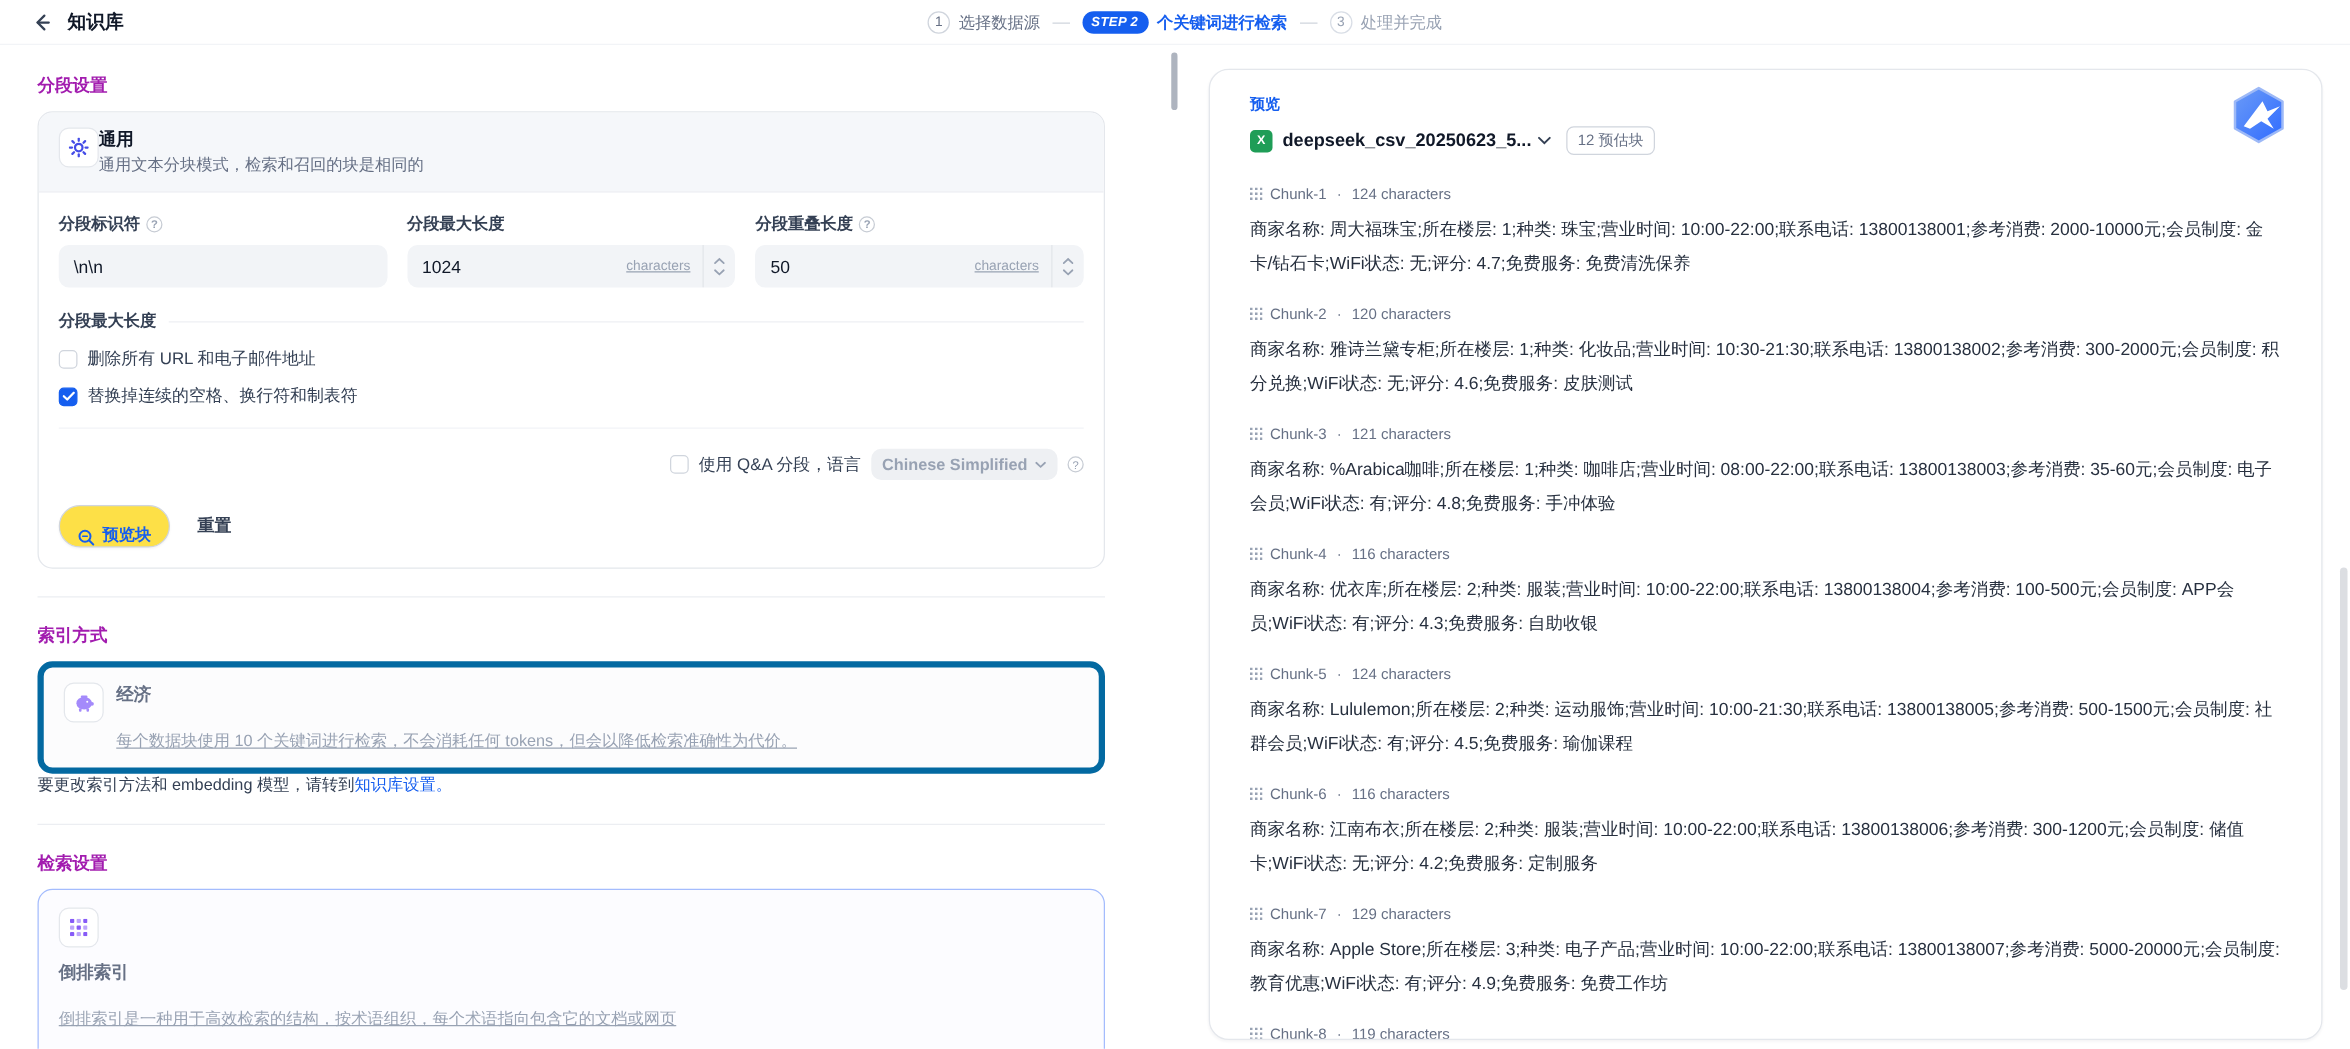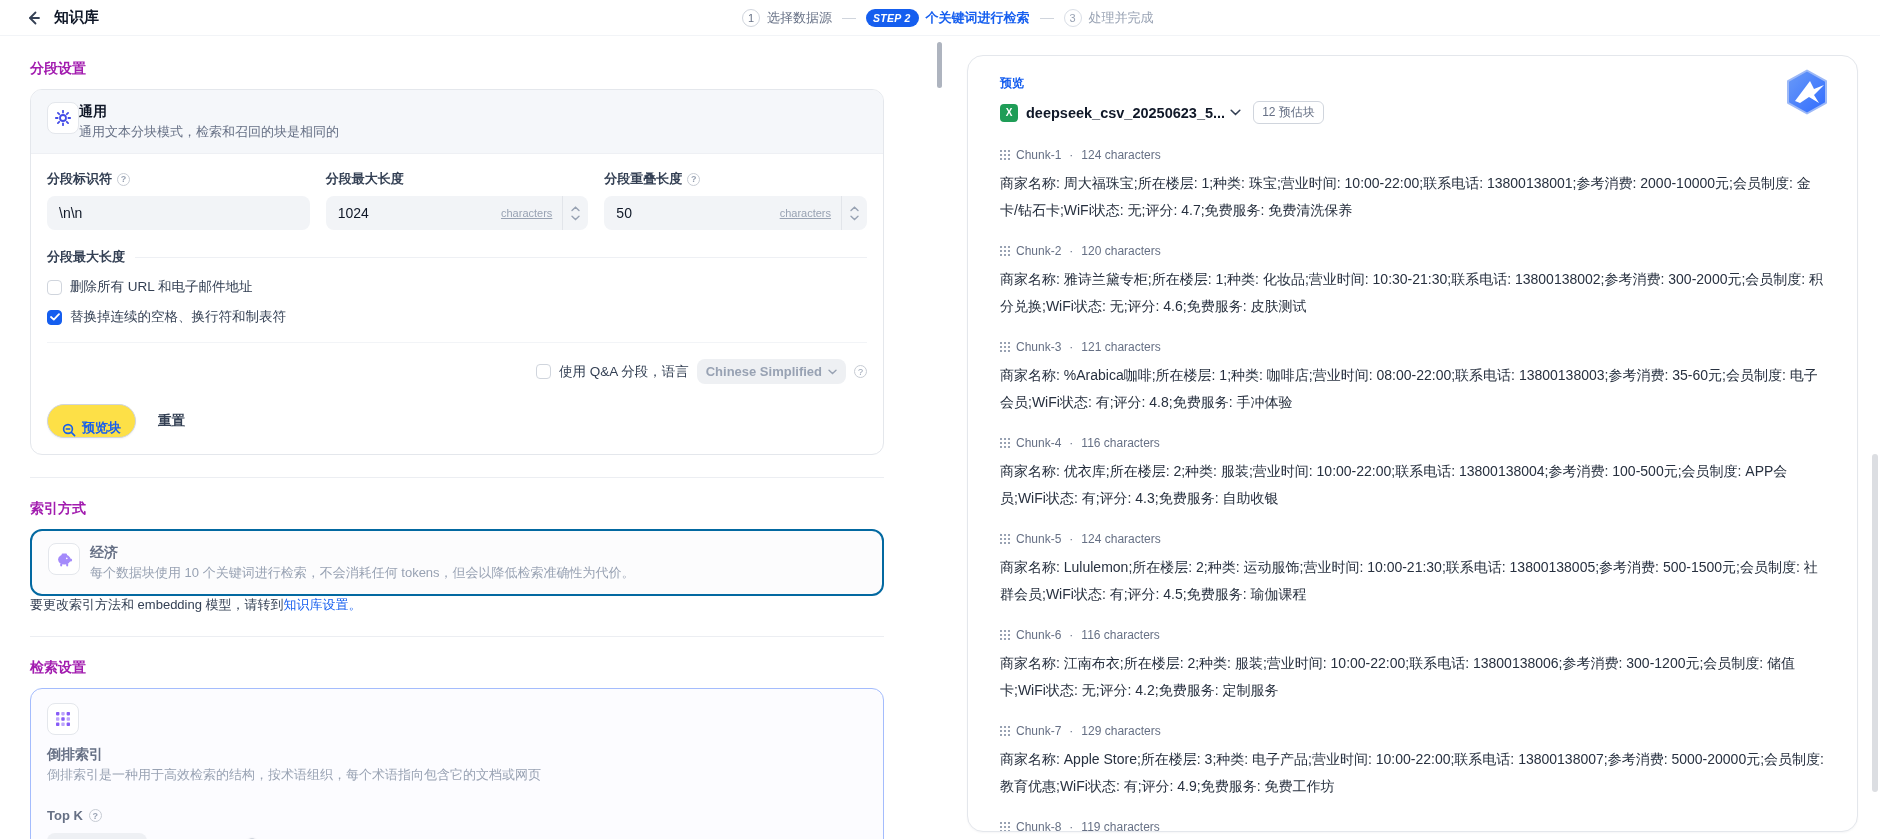--- a/index.html
+++ b/index.html
@@ -65,24 +65,24 @@
   .qa-row { display:flex; align-items:center; gap:8px;justify-content:flex-end; }
   .lang-select { background:#eef0f3; border-radius:8px; padding:5px 9px; display:flex; align-items:center;
     gap:6px; font-size:13px; font-weight:bold; color:#98a2b3; cursor:default; }
   .btn-row { margin-top:20px; display:flex; align-items:center; gap:22px; }
   .preview-btn { height:34px; border:1px solid #d0d5dd; border-radius:17px; background:#fde047;
     display:inline-flex; align-items:flex-end; gap:6px; padding:0 14px; cursor:pointer;
     font-size:13px; font-weight:bold; color:#155eef; box-shadow:0 1px 2px rgba(16,24,40,.05); }
   .reset-btn { font-size:13.5px; font-weight:bold; color:#344054; cursor:pointer; }
 
   
-  .option-card { margin-top:11px; border:2px solid #0369a1; border-radius:12px; background:#fcfcfd;
+  .option-card { margin-top:11px; border:5px solid #0369a1; border-radius:12px; background:#fcfcfd;
     padding:12px 16px; display:flex; gap:10px; align-items:flex-start; }
   .option-title { font-size:14px; font-weight:bold; color:#667085; line-height:18px; }
-  .option-desc { font-size:13px; color:#98a2b3; margin-top:3px; }
+  .option-desc { font-size:13px; color:#98a2b3; margin-top:20px;text-decoration:underline; }
   .note-line { font-size:13px; color:#344054; }
   .note-link { color:#155eef; cursor:pointer; }
 
   
   .retr-card { margin-top:11px; border:1px solid #a4bcfd; border-radius:12px; background:#fcfcff;
     padding:14px 16px 20px; }
   .retr-head { display:flex; gap:10px; align-items:flex-start;flex-direction:column; }
   .topk-label { margin-top:24px; display:flex; align-items:center; gap:6px;
     font-size:13px; font-weight:bold; color:#667085; }
   .topk-row { margin-top:10px; display:flex; align-items:center; }

